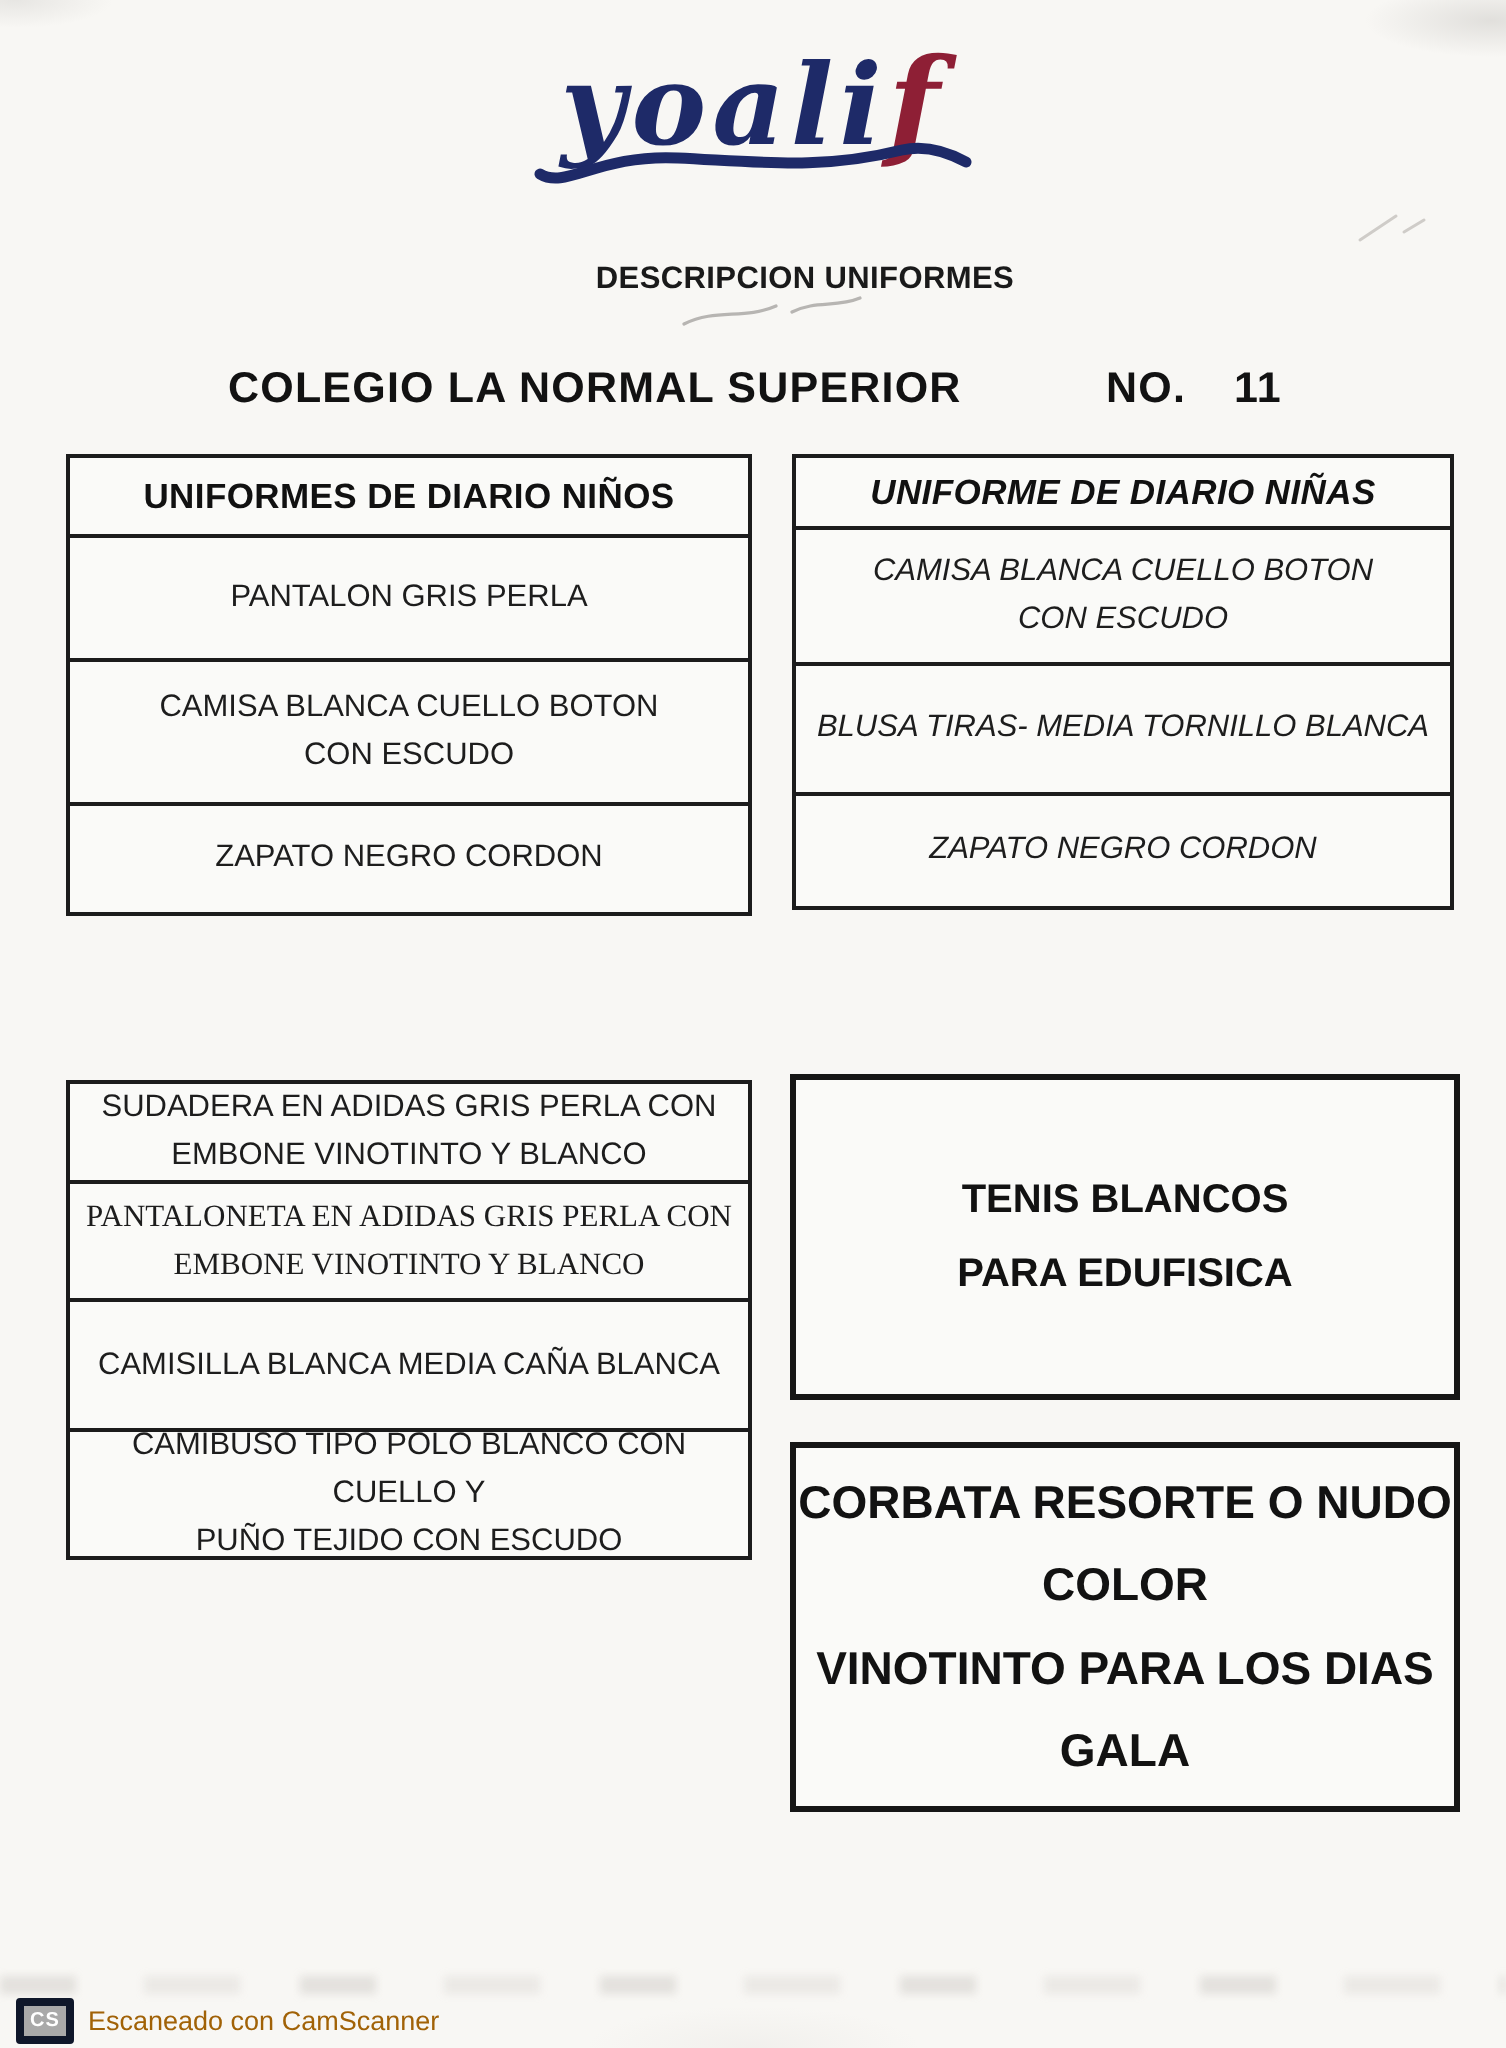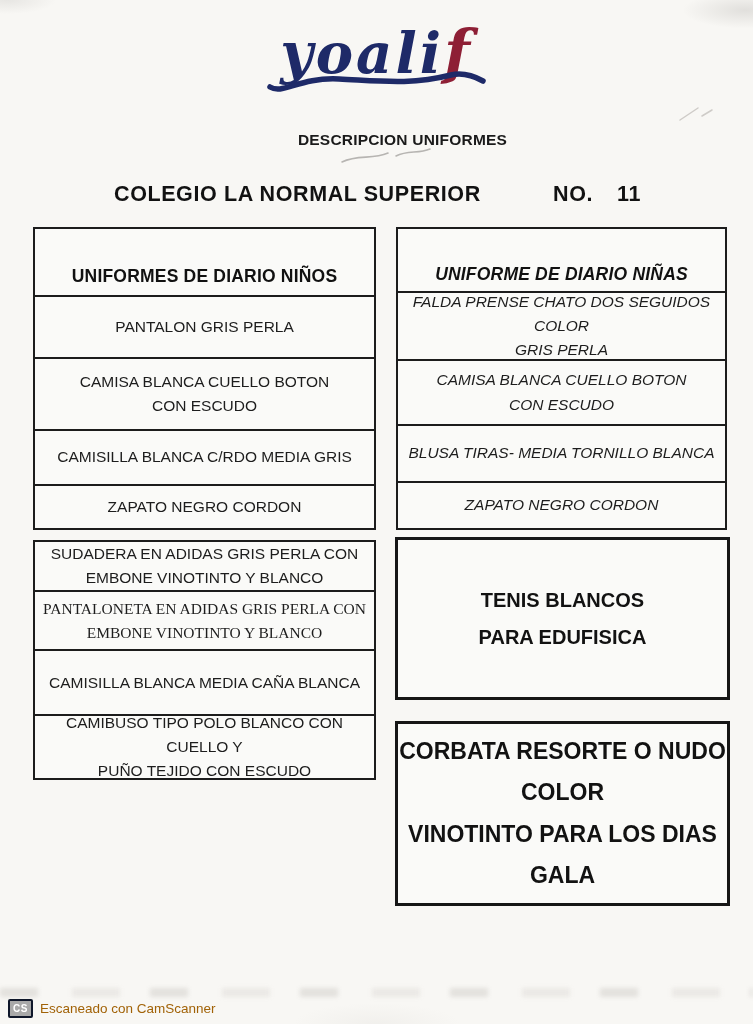--- a/index.html
+++ b/index.html
@@ -81,21 +81,20 @@
     text-align: center;
     background: rgba(255,255,255,.35);
   }
   .tbl-header {
     display: flex; align-items: center; justify-content: center;
     font-weight: bold;
     font-size: 17.5px;
     letter-spacing: .2px;
     border-bottom: 2.5px solid #1c1c1c;
     color: #111;
-    margin-top: 28px;
   }
   .tbl-row {
     display: flex; align-items: center; justify-content: center;
     font-size: 15.5px;
     line-height: 1.55;
     white-space: pre-line;
     border-bottom: 2.5px solid #1c1c1c;
     padding: 0 8px;
     color: #1d1d1d;
   }
@@ -150,21 +149,21 @@
 
   
   .footer {
     position: absolute;
     left: 8px; top: 999px;
     display: flex; align-items: center; gap: 7px;
   }
   .cs-badge {
     width: 21px; height: 15px;
     background: #a9a9a9;
-    border: 2px solid #0f172a;
+    border: 4px solid #0f172a;
     border-radius: 2px;
     color: #ffffff;
     font-size: 10px;
     font-weight: bold;
     display: flex; align-items: center; justify-content: center;
     letter-spacing: .5px;
   }
   .footer-text {
     color: #a16207;
     font-size: 13.5px;
@@ -188,28 +187,25 @@
     <span>NO.</span>
     <span>11</span>
   </span>
 </div>
 
 <div class="tbl tbl-boys">
   <div class="tbl-header">UNIFORMES DE DIARIO NIÑOS</div>
   <div class="tbl-row">PANTALON GRIS PERLA</div>
   <div class="tbl-row">CAMISA BLANCA CUELLO BOTON
 CON ESCUDO</div>
-  <div class="tbl-row">CAMISILLA BLANCA C/RDO MEDIA GRIS</div>
   <div class="tbl-row">ZAPATO NEGRO CORDON</div>
 </div>
 
 <div class="tbl tbl-girls">
   <div class="tbl-header">UNIFORME DE DIARIO NIÑAS</div>
-  <div class="tbl-row">FALDA PRENSE CHATO DOS SEGUIDOS COLOR
-GRIS PERLA</div>
   <div class="tbl-row">CAMISA BLANCA CUELLO BOTON
 CON ESCUDO</div>
   <div class="tbl-row">BLUSA TIRAS- MEDIA TORNILLO BLANCA</div>
   <div class="tbl-row">ZAPATO NEGRO CORDON</div>
 </div>
 
 <div class="tbl tbl-pe">
   <div class="tbl-row">SUDADERA EN ADIDAS GRIS PERLA CON
 EMBONE VINOTINTO Y BLANCO</div>
   <div class="tbl-row">PANTALONETA EN ADIDAS GRIS PERLA CON

